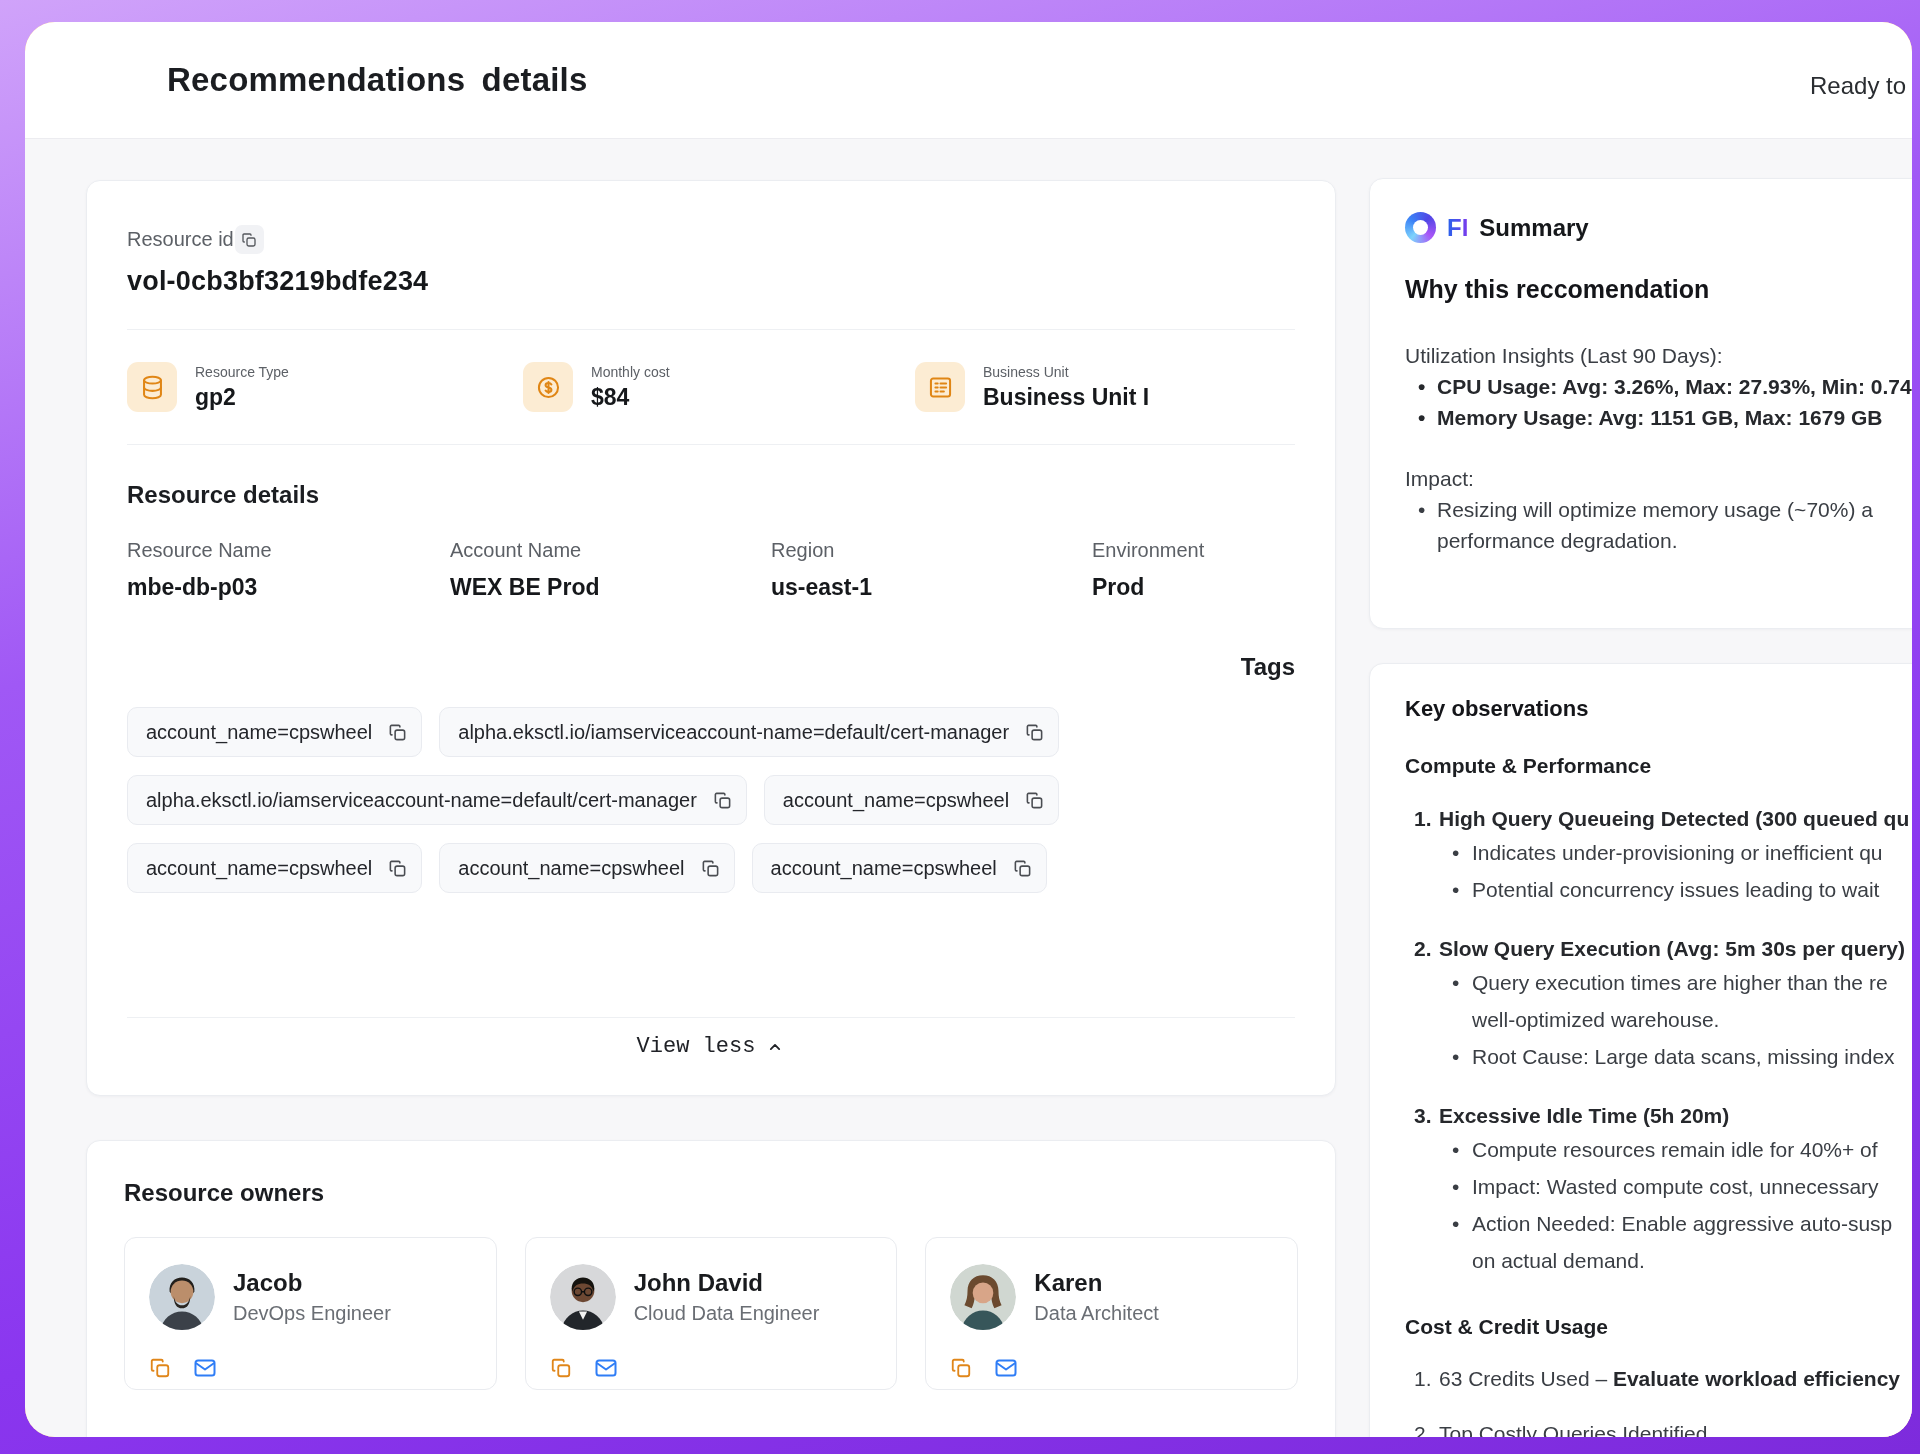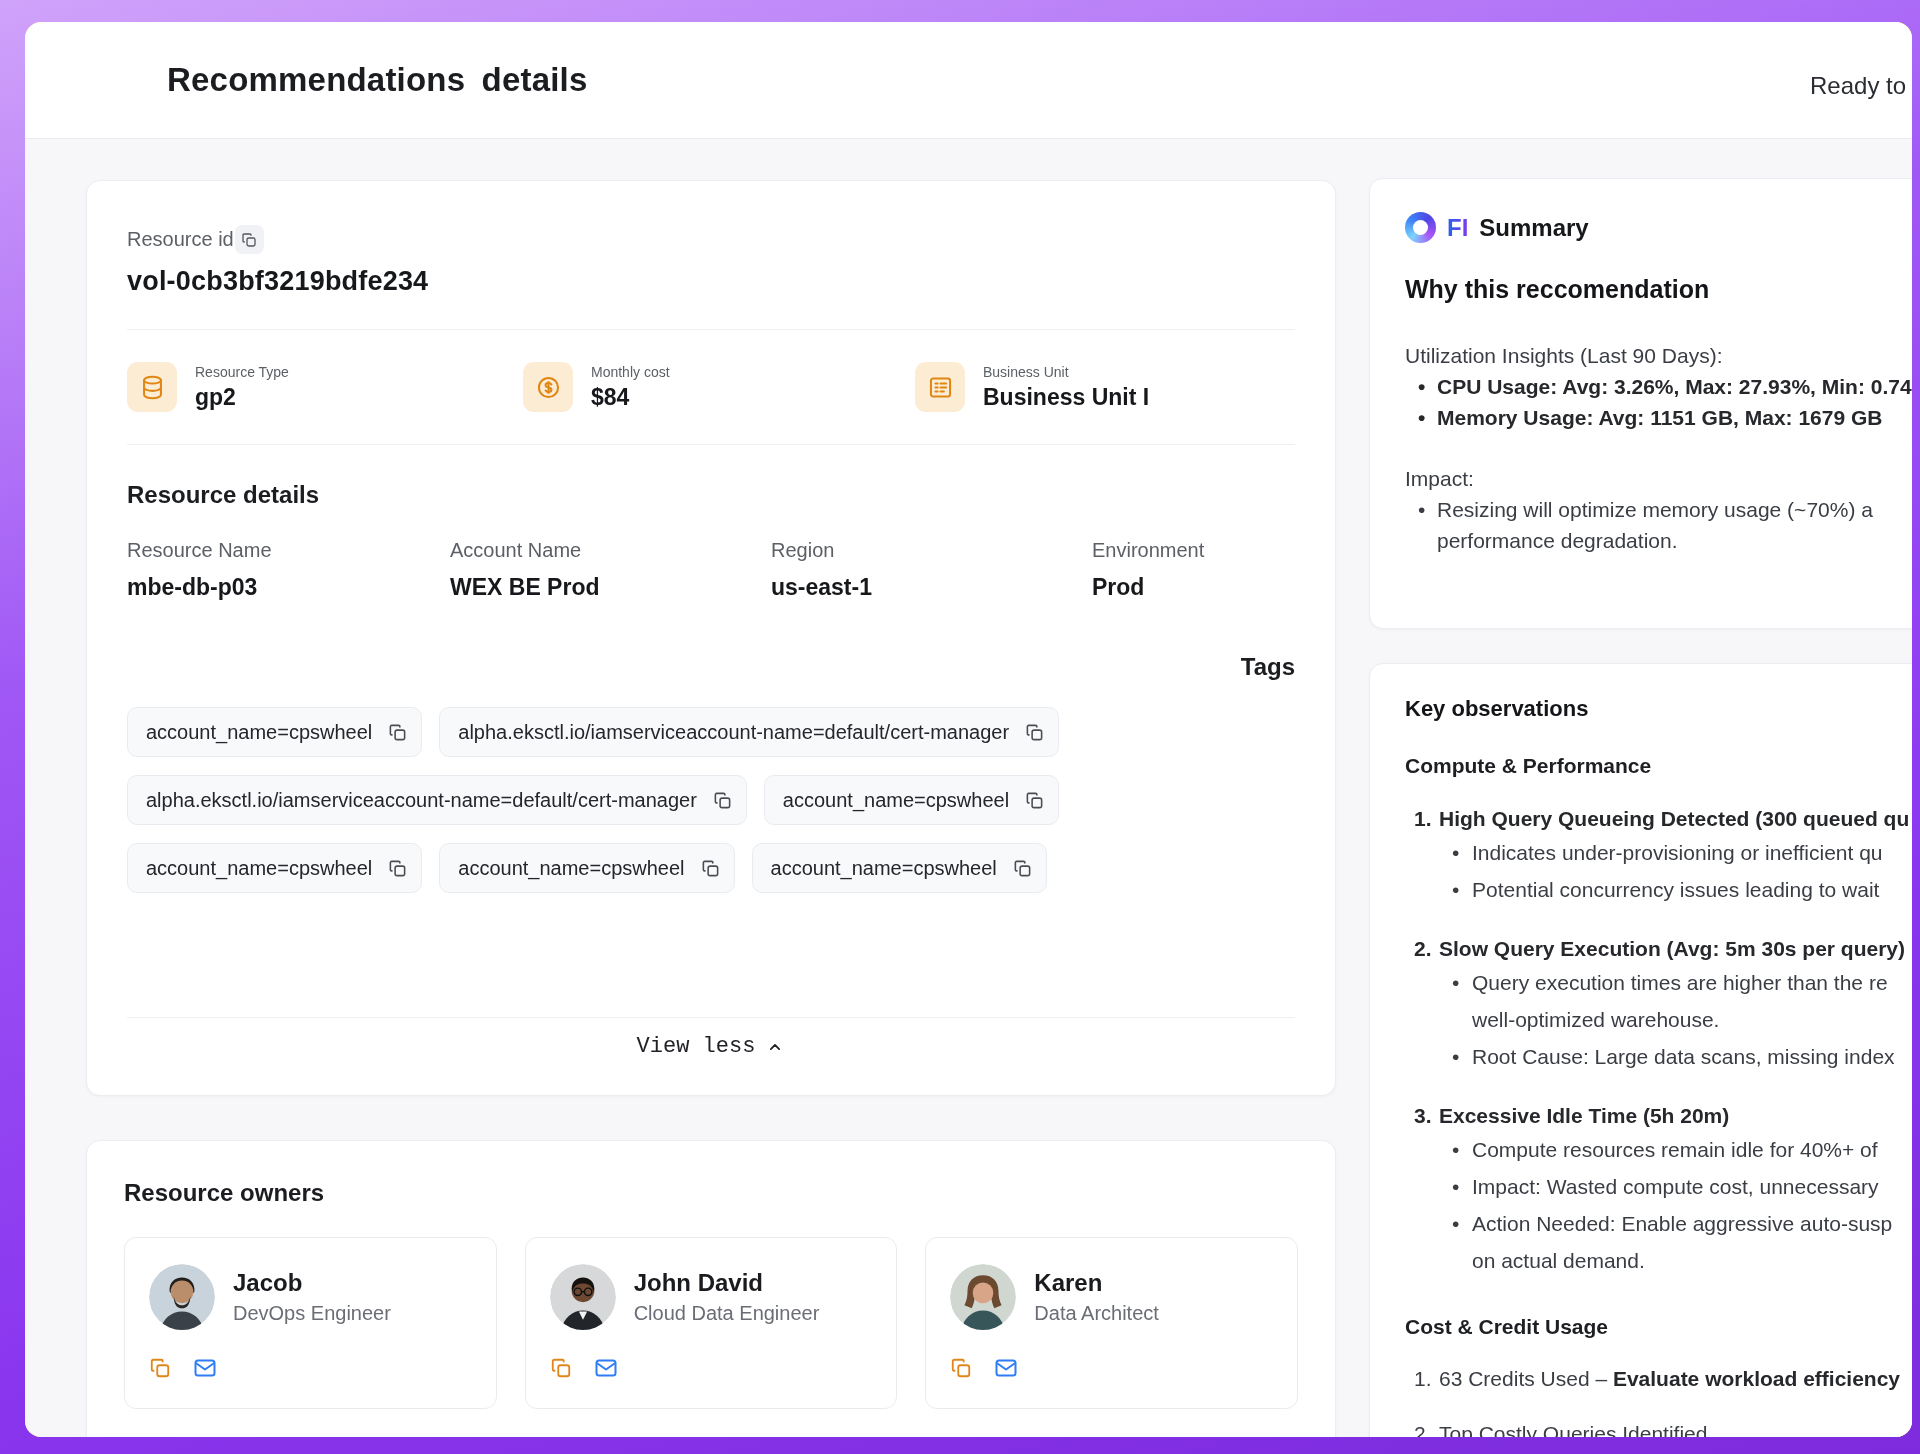--- a/index.html
+++ b/index.html
@@ -6,21 +6,21 @@
   html,body { width:1920px; height:1454px; overflow:hidden; }
   body {
     font-family:"Liberation Sans", sans-serif;
     background:linear-gradient(160deg,#d2a4fa 0%,#a familiar 0%); 
     background:linear-gradient(160deg,#d2a4fa 0%,#a familiar); 
   }
   body { background:linear-gradient(165deg,#d0a3fa 0%,#a058f5 35%,#8a36ef 70%,#7d2bdc 100%); }
 
   .window {
     position:absolute; left:25px; top:22px; right:8px; bottom:17px;
-    background:#fdba74; border-radius:16px; overflow:hidden;
+    background:#fdba74; border-radius:30px; overflow:hidden;
   }
 
   
   .topbar { position:relative; height:116px; background:#fff; display:flex; align-items:center; padding-left:142px; }
   .page-title { font-size:33px; font-weight:700; color:#1b1d21; white-space:nowrap; word-spacing:7px; letter-spacing:.2px; }
   .topbar-right { position:absolute; left:1785px; top:50px; font-size:24px; color:#2a2d31; white-space:nowrap; }
 
   
   .content { position:absolute; top:116px; left:0; right:0; bottom:0; background:#f7f7f9; border-top:1px solid #ececf0; overflow:hidden; }
   .card { background:#fff; border:1px solid #ebedf1; border-radius:14px; box-shadow:0 1px 3px rgba(20,20,40,.04); }
@@ -55,21 +55,21 @@
   .tag-copy { background:none; border:none; color:#4a4d52; display:flex; align-items:center; cursor:pointer; }
 
   .card-bottom { margin-top:auto; }
   .bottom-divider { margin:26px 0 0; }
   .view-less { margin:16px auto 6px; display:flex; align-items:center; gap:10px; background:none; border:none; font-family:Liberation Mono, monospace; font-size:22px; color:#202227; cursor:pointer; }
 
   
   .owners-card { margin-top:44px; min-height:336px; padding:38px 37px 40px; }
   .owners-h { margin-bottom:30px; }
   .owners-row { display:flex; gap:28px; }
-  .owner { flex:1; border:1px solid #e9ebef; border-radius:12px; padding:26px 24px 28px; }
+  .owner { flex:1; border:1px solid #e9ebef; border-radius:12px; padding:26px 24px 9px; }
   .owner-top { display:flex; align-items:center; gap:18px; }
   .avatar { width:66px; height:66px; border-radius:50%; overflow:hidden; flex:none; display:block; }
   .owner-name { font-size:24px; font-weight:700; color:#191b1e; }
   .owner-role { font-size:20px; color:#6a6e74; margin-top:5px; }
   .owner-actions { display:flex; align-items:center; gap:22px; margin-top:26px; }
   .owner-copy { background:none; border:none; color:#e0861a; display:flex; cursor:pointer; }
   .owner-mail { background:none; border:none; color:#2f7df6; display:flex; cursor:pointer; }
 
   
   .right-col .card { overflow:hidden; }

